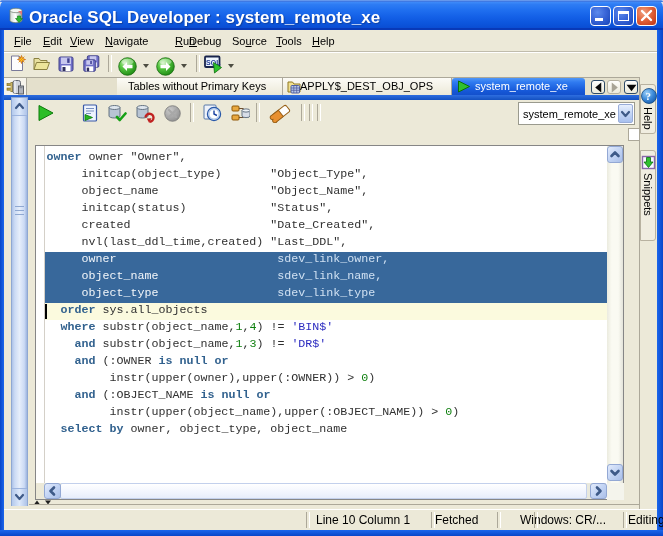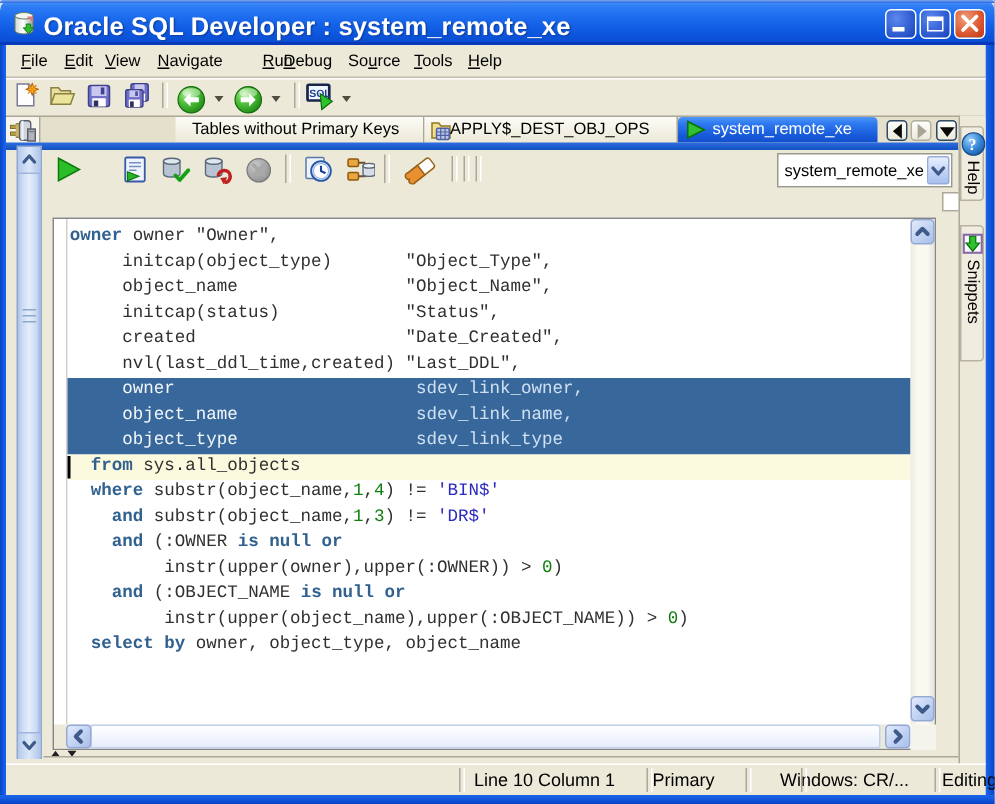--- a/index.html
+++ b/index.html
@@ -313,21 +313,21 @@
 <div class="caret"></div>
 <pre class="code"><span class="kw">owner</span> owner "Owner",
      initcap(object_type)       "Object_Type",
      object_name                "Object_Name",
      initcap(status)            "Status",
      created                    "Date_Created",
      nvl(last_ddl_time,created) "Last_DDL",
 <span class="sel1">     owner                       </span><span class="sel2">sdev_link_owner,</span>
 <span class="sel1">     object_name                 </span><span class="sel2">sdev_link_name,</span>
 <span class="sel1">     object_type                 </span><span class="sel2">sdev_link_type</span>
-  <span class="kw">from</span> sys.all_objects
+  <span class="kw">order</span> sys.all_objects
   <span class="kw">where</span> substr(object_name,<span class="num">1</span>,<span class="num">4</span>) != <span class="str">'BIN$'</span>
     <span class="kw">and</span> substr(object_name,<span class="num">1</span>,<span class="num">3</span>) != <span class="str">'DR$'</span>
     <span class="kw">and</span> (:OWNER <span class="kw">is null or</span>
          instr(upper(owner),upper(:OWNER)) &gt; <span class="num">0</span>)
     <span class="kw">and</span> (:OBJECT_NAME <span class="kw">is null or</span>
          instr(upper(object_name),upper(:OBJECT_NAME)) &gt; <span class="num">0</span>)
   <span class="kw">select by</span> owner, object_type, object_name</pre>
 
 <div class="vtrack"></div>
 <div class="sbtn" style="left:607px;top:146px;width:16px;height:17px"><svg width="14" height="15" viewBox="0 0 14 15">
@@ -370,21 +370,21 @@
 <div class="vtext" style="left:642px;top:107px">Help</div>
 <div class="abs" style="left:640px;top:150px;width:16px;height:91px;background:#f0ede0;border:1px solid #b8b2a0;border-radius:0 3px 3px 0;box-sizing:border-box;"></div>
 <svg class="abs" style="left:641px;top:155px" width="15" height="15" viewBox="0 0 15 15">
  <rect x="1.5" y="1.5" width="12" height="12" fill="#f8f8ff" stroke="#8868a8" stroke-width="1.4"></rect>
  <path d="M5.5 2.5 L9.5 2.5 L9.5 7 L12 7 L7.5 12.5 L3 7 L5.5 7 Z" fill="#30c030" stroke="#0a700a" stroke-width="0.8"></path>
 </svg>
 <div class="vtext" style="left:642px;top:173px">Snippets</div>
 
 <div class="statusbar">
  <span style="left:312px">Line 10 Column 1</span>
- <span style="left:431px">Primary</span>
+ <span style="left:431px">Fetched</span>
  <span style="left:516px">Windows: CR/...</span>
  <span style="left:624px">Editing</span>
  <div class="ssep" style="left:302px"></div>
  <div class="ssep" style="left:427px"></div>
  <div class="ssep" style="left:493px"></div>
  <div class="ssep" style="left:530px"></div>
  <div class="ssep" style="left:619px"></div>
 </div>
 </div>
 

